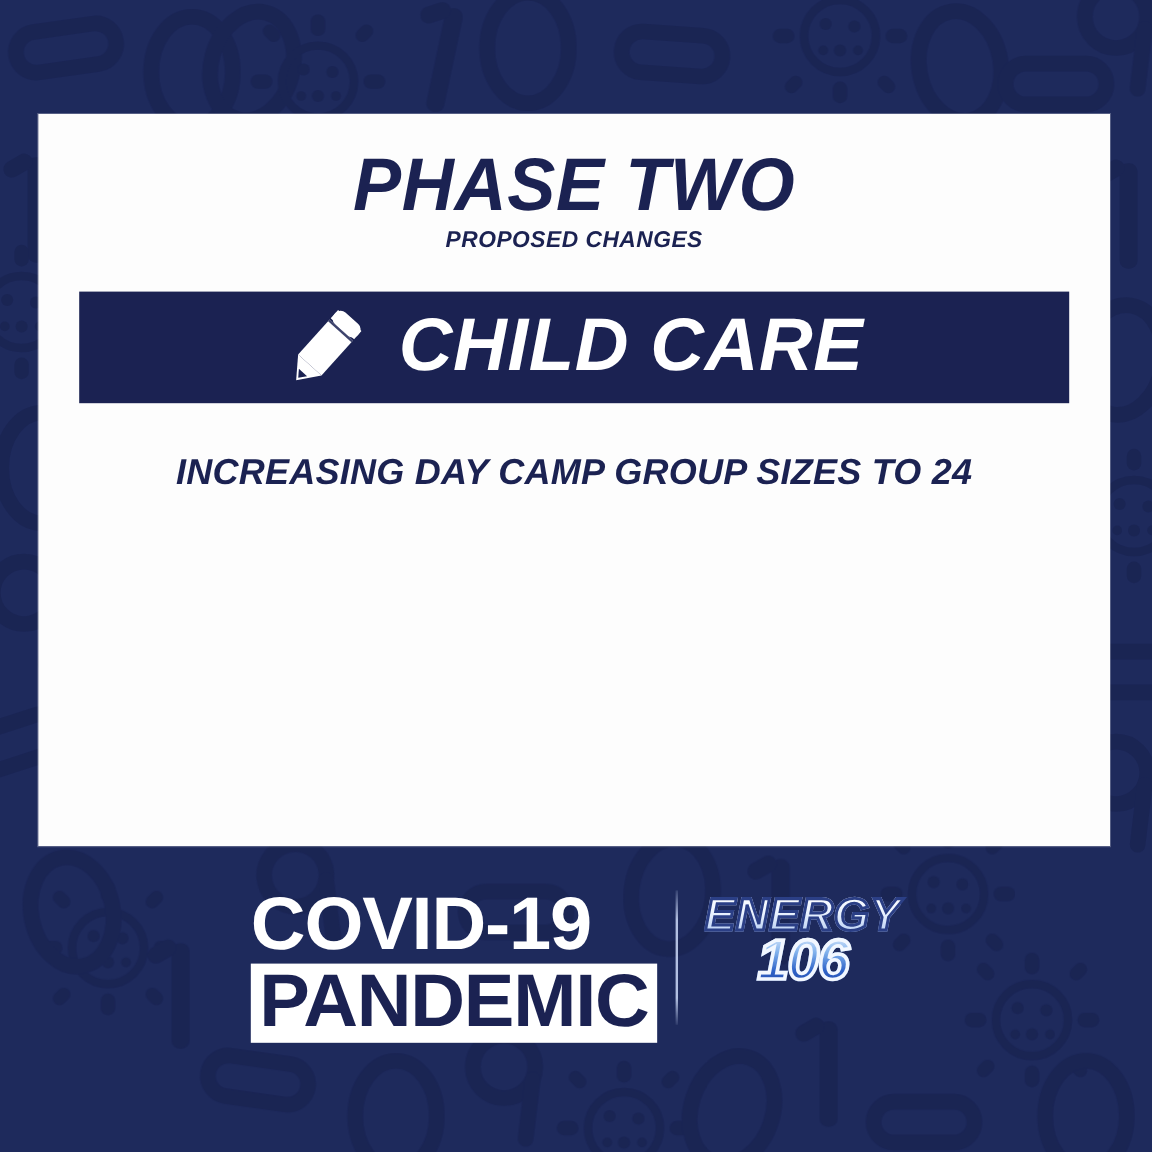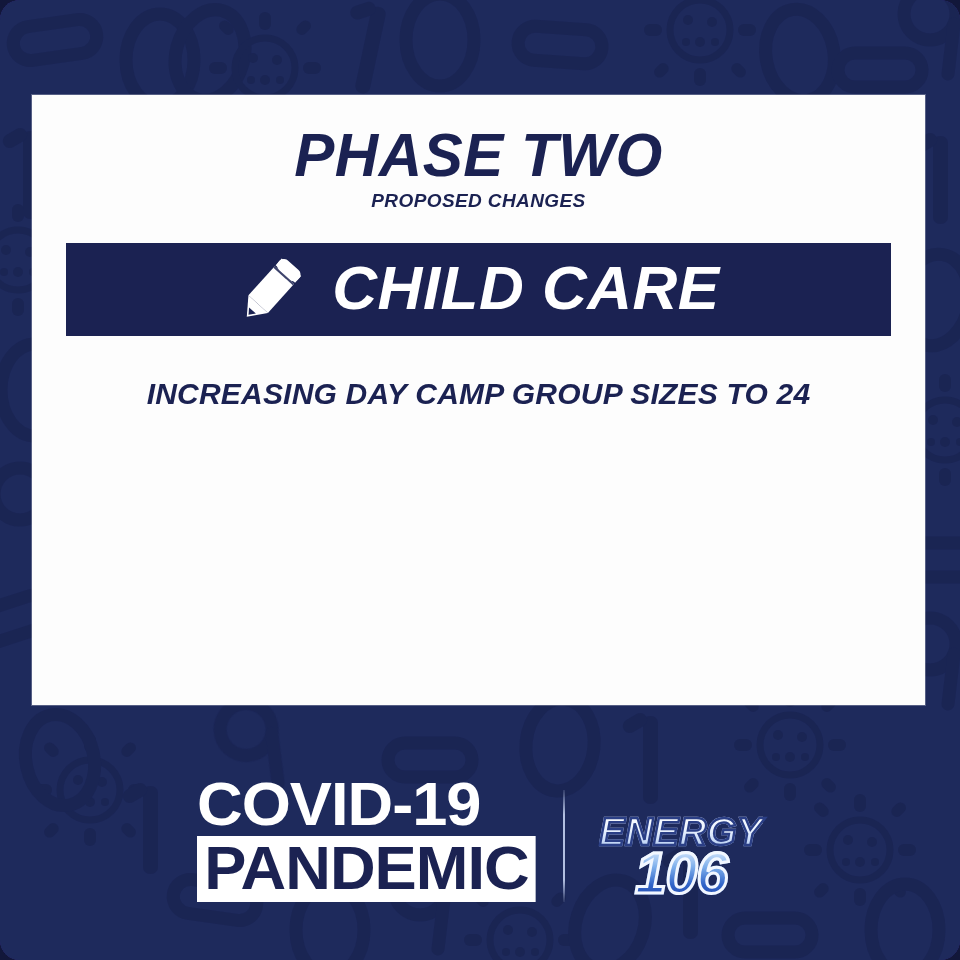--- a/index.html
+++ b/index.html
@@ -7,21 +7,20 @@
     padding: 0;
     background: #12173a;
   }
   #poster {
     position: relative;
     width: 960px;
     height: 960px;
     overflow: hidden;
     background: #4c1d95;
     font-family: "Liberation Sans", sans-serif;
-    border-radius: 20px;
     -webkit-font-smoothing: antialiased;
   }
 
   
   #bg-pattern {
     position: absolute;
     inset: 0;
     z-index: 0;
     background: #1e2a5c;
   }
@@ -111,28 +110,28 @@
     letter-spacing: 0.2px;
     color: #1b2252;
     text-transform: uppercase;
   }
   .body-line + .body-line { margin-top: 20px; }
 
   
   #footer {
     position: absolute;
     left: 0;
-    top: 762px;
+    top: 742px;
     width: 960px;
     height: 140px;
     z-index: 3;
     display: flex;
-    align-items: flex-end;
+    align-items: flex-start;
     justify-content: center;
-    gap: 34px;
+    gap: 22px;
   }
 
   
   #covid-lockup { text-align: left; }
   #covid-line {
     font-size: 62px;
     line-height: 0.94;
     font-weight: 700;
     letter-spacing: -1px;
     color: #ffffff;
@@ -178,21 +177,21 @@
     -webkit-background-clip: text;
     background-clip: text;
     color: transparent;
     -webkit-text-stroke: 2.5px #2b3f86;
     paint-order: stroke fill;
     display: block;
   }
   #energy-number {
     display: block;
     margin-top: -6px;
-    font-size: 57px;
+    font-size: 47px;
     font-weight: 700;
     font-style: italic;
     letter-spacing: -1px;
     background: linear-gradient(to bottom, #eef5ff 0%, #7fb0ec 38%, #2f63c8 70%, #2748a8 100%);
     -webkit-background-clip: text;
     background-clip: text;
     color: transparent;
     -webkit-text-stroke: 3px #f2f7ff;
     paint-order: stroke fill;
     line-height: 1;

